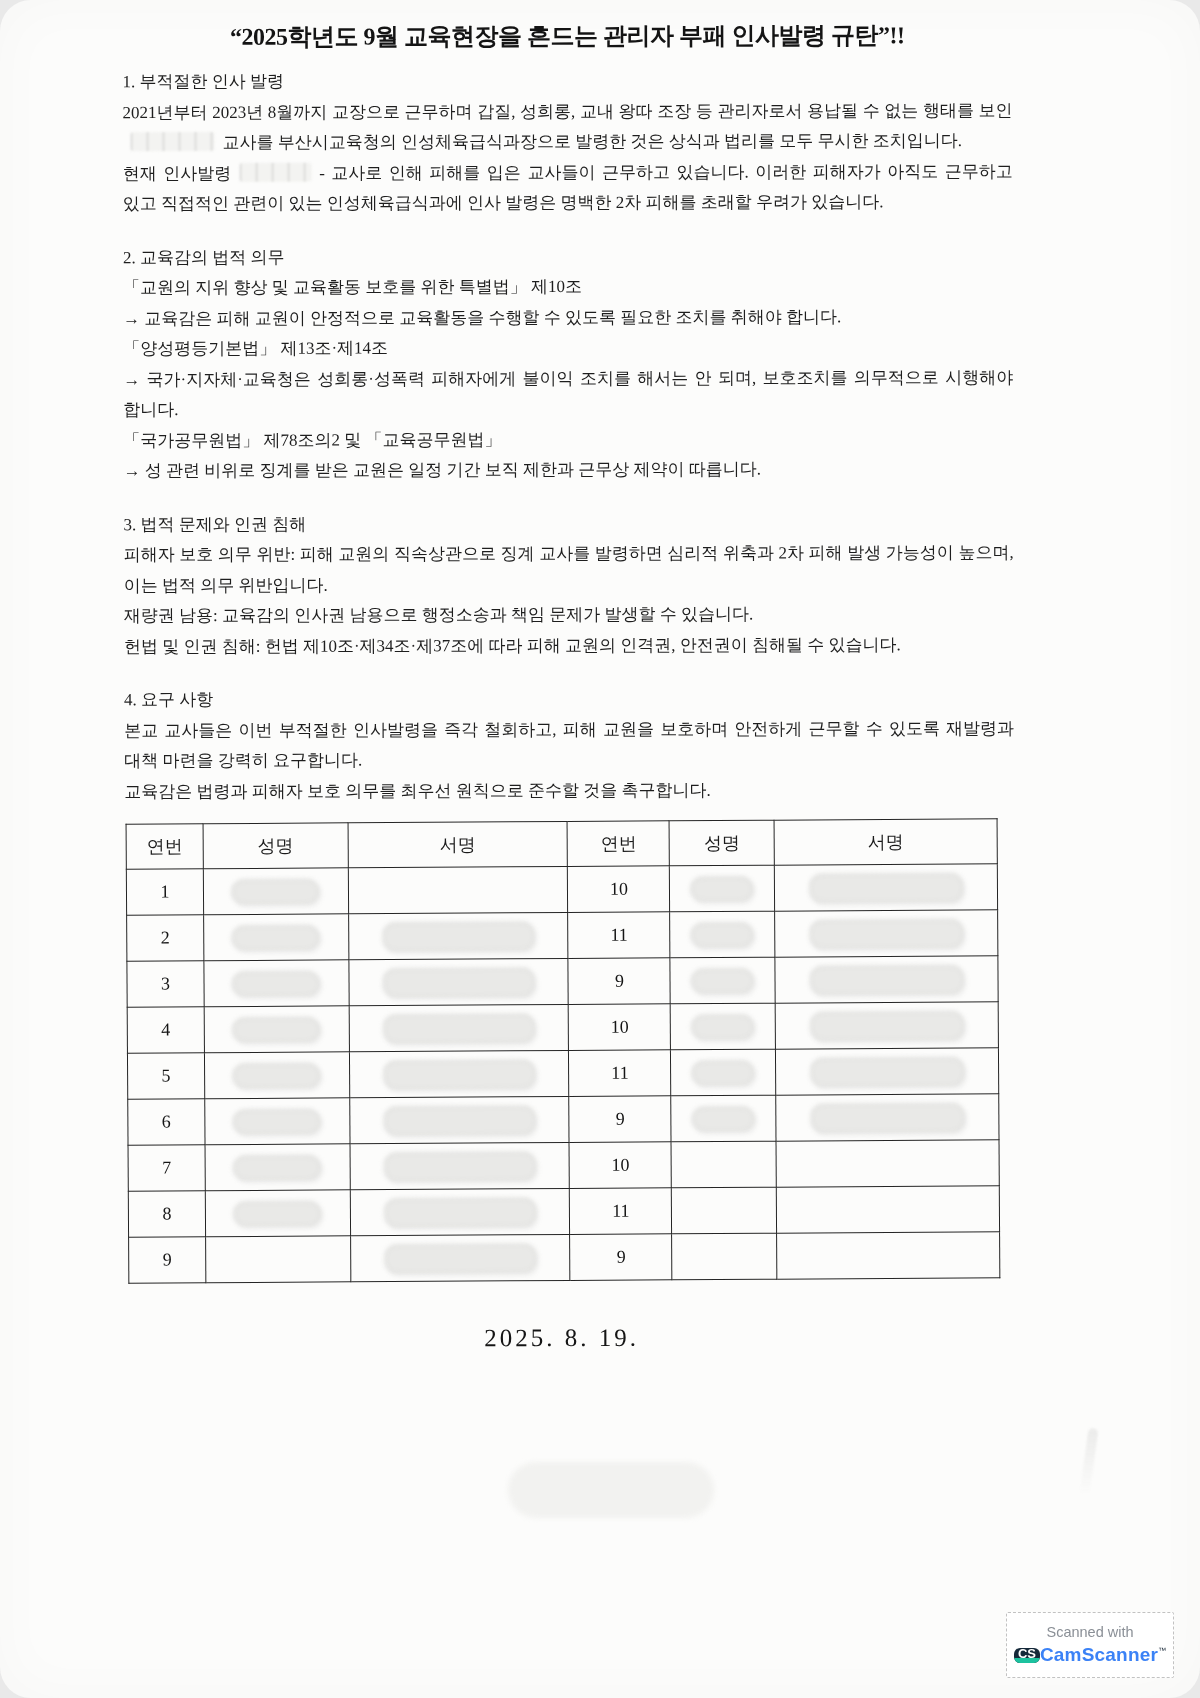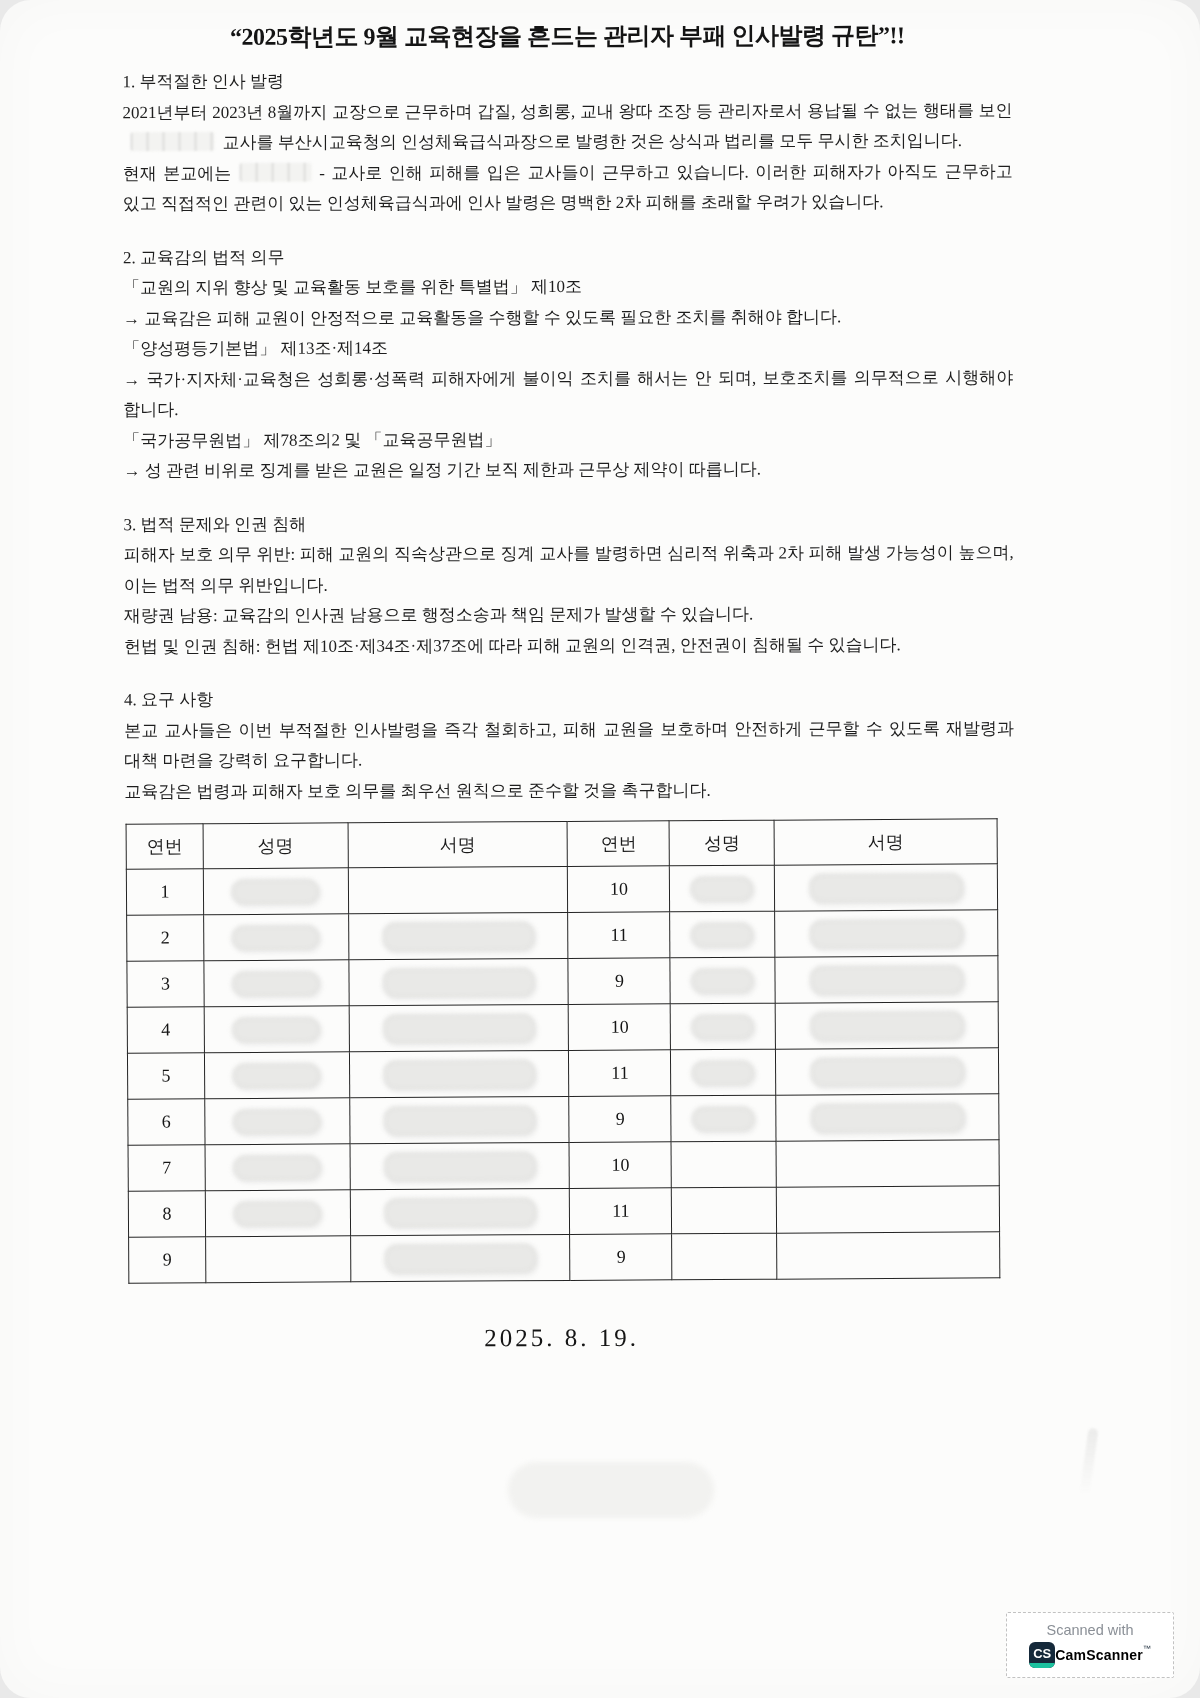--- a/index.html
+++ b/index.html
@@ -83,45 +83,45 @@
 
   .badge{
     position:absolute;left:1006px;top:1612px;width:166px;height:64px;
     background:#ffffff;border:1px dashed #c2c2c2;border-radius:2px;
     display:flex;flex-direction:column;align-items:center;justify-content:center;
     font-family:"Liberation Sans","DejaVu Sans",sans-serif;
   }
   .badge-line1{font-size:14.5px;color:#8a8f96;line-height:17px;}
   .badge-line2{display:flex;align-items:center;margin-top:3px;}
   .cs-logo{
-    position:relative;width:26px;height:26px;border-radius:6px;
+    position:relative;width:26px;height:15px;border-radius:6px;
     background:#15293a;color:#ffffff;
     display:flex;align-items:center;justify-content:center;
     font-size:13px;font-weight:700;overflow:hidden;flex:0 0 auto;
   }
   .cs-logo::after{
     content:"";position:absolute;left:0;right:0;bottom:0;height:5px;
     background:#1cc29f;border-radius:0 0 6px 6px;
   }
   .cs-logo span{position:relative;z-index:1;margin-bottom:3px;}
-  .badge-name{font-size:14px;font-weight:700;color:#000000;letter-spacing:0.2px;}
+  .badge-name{font-size:19px;font-weight:700;color:#3b82f6;letter-spacing:0.2px;}
   .badge-tm{font-size:8px;color:#1b2b3a;align-self:flex-start;margin-top:2px;}
 </style>
 </head>
 <body>
 
 <div class="page">
   <div class="content">
 
     <h1 class="doc-title">“2025학년도 9월 교육현장을 흔드는 관리자 부패 인사발령 규탄”!!</h1>
 
     <section>
       <p class="heading">1. 부적절한 인사 발령</p>
       <p class="body-just"><span>2021년부터 2023년 8월까지 교장으로 근무하며 갑질, 성희롱, 교내 왕따 조장 등 관리자로서 용납될 수 없는 행태를 보인</span><span class="redact-inline"></span><span>교사를 부산시교육청의 인성체육급식과장으로 발령한 것은 상식과 법리를 모두 무시한 조치입니다.</span></p>
-      <p class="body-just"><span>현재 본교에는</span><span class="redact-inline small"></span><span>- 교사로 인해 피해를 입은 교사들이 근무하고 있습니다. 이러한 피해자가 아직도 근무하고 있고 직접적인 관련이 있는 인성체육급식과에 인사 발령은 명백한 2차 피해를 초래할 우려가 있습니다.</span></p>
+      <p class="body-just"><span>현재 인사발령</span><span class="redact-inline small"></span><span>- 교사로 인해 피해를 입은 교사들이 근무하고 있습니다. 이러한 피해자가 아직도 근무하고 있고 직접적인 관련이 있는 인성체육급식과에 인사 발령은 명백한 2차 피해를 초래할 우려가 있습니다.</span></p>
     </section>
 
     <section class="sec">
       <p class="heading">2. 교육감의 법적 의무</p>
       <p class="body-just">「교원의 지위 향상 및 교육활동 보호를 위한 특별법」 제10조</p>
       <p class="body-just">→ 교육감은 피해 교원이 안정적으로 교육활동을 수행할 수 있도록 필요한 조치를 취해야 합니다.</p>
       <p class="body-just">「양성평등기본법」 제13조·제14조</p>
       <p class="body-just">→ 국가·지자체·교육청은 성희롱·성폭력 피해자에게 불이익 조치를 해서는 안 되며, 보호조치를 의무적으로 시행해야 합니다.</p>
       <p class="body-just">「국가공무원법」 제78조의2 및 「교육공무원법」</p>
       <p class="body-just">→ 성 관련 비위로 징계를 받은 교원은 일정 기간 보직 제한과 근무상 제약이 따릅니다.</p>

